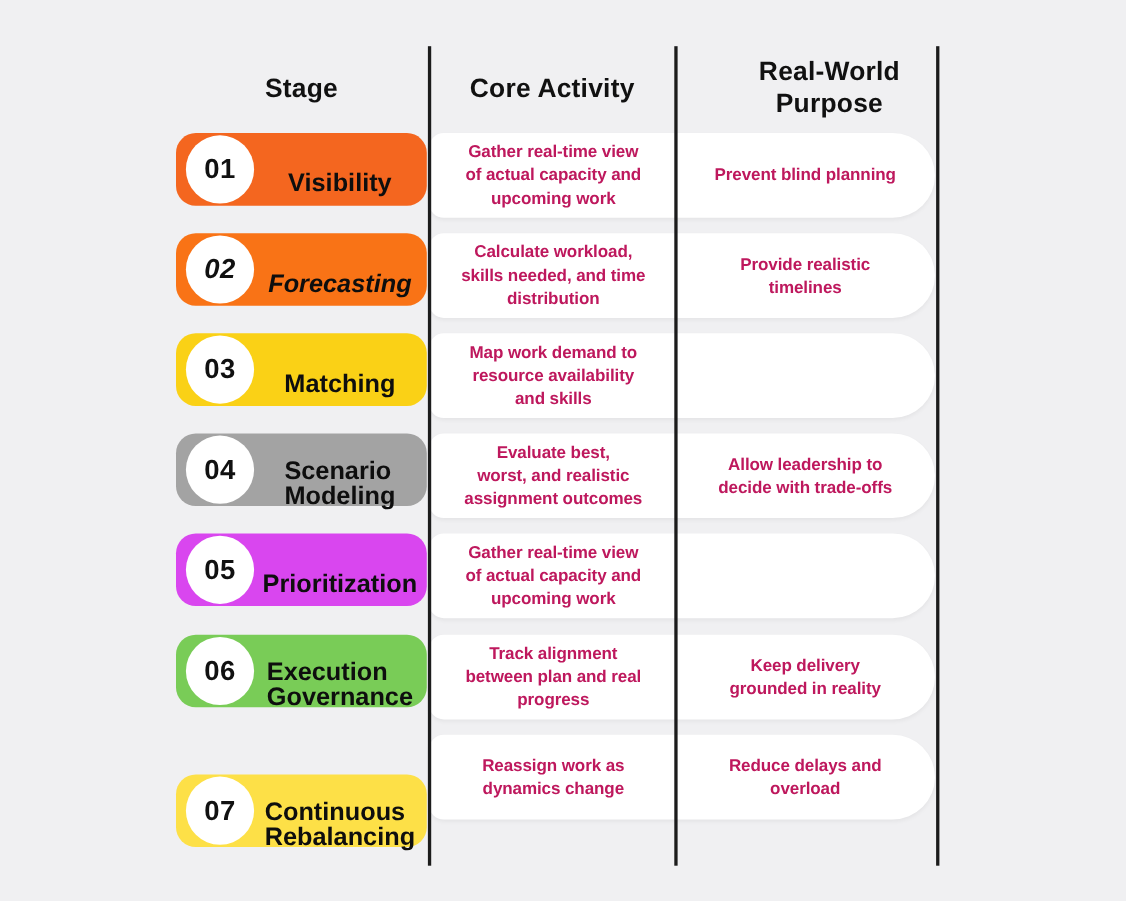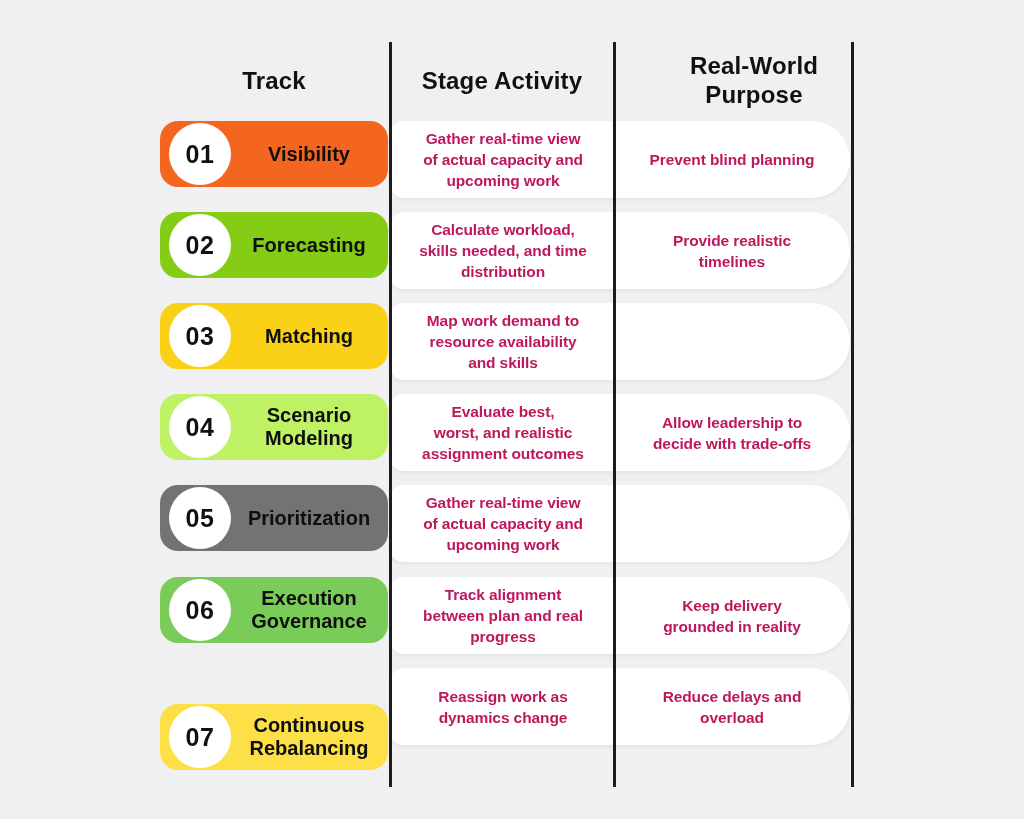--- a/index.html
+++ b/index.html
@@ -85,27 +85,27 @@
   .num {
     font-size: 25px;
     font-weight: 600;
     letter-spacing: 0.5px;
     color: #111;
   }
   .stage-label {
     position: absolute;
     left: 74px;
     right: 4px;
-    top: 0;
+    top: 12px;
     height: 100%;
     display: flex;
     align-items: center;
     justify-content: center;
-    text-align: center;
-    font-size: 20px;
+    text-align: left;
+    font-size: 23px;
     font-weight: 800;
     line-height: 23px;
     color: #0E0E0E;
     white-space: pre-line;
   }
   .pill {
     position: absolute;
     left: 390px;
     top: 0;
     width: 460px;
@@ -135,22 +135,22 @@
 </style>
 </head>
 <body>
 
 <div class="canvas">
 
   <div class="vline l1"></div>
   <div class="vline l2"></div>
   <div class="vline l3"></div>
 
-  <div class="header h-stage">Track</div>
-  <div class="header h-activity">Stage Activity</div>
+  <div class="header h-stage">Stage</div>
+  <div class="header h-activity">Core Activity</div>
   <div class="header h-purpose">Real-World
 Purpose</div>
 
   <div class="row" style="top:121px">
     <div class="pill">
       <div class="cell-text cell-activity">Gather real-time view
 of actual capacity and
 upcoming work</div>
       <div class="cell-text cell-purpose">Prevent blind planning</div>
     </div>
@@ -163,21 +163,21 @@
   </div>
 
   <div class="row" style="top:212px">
     <div class="pill">
       <div class="cell-text cell-activity">Calculate workload,
 skills needed, and time
 distribution</div>
       <div class="cell-text cell-purpose">Provide realistic
 timelines</div>
     </div>
-    <div class="badge" style="background-color: #84cc16;">
+    <div class="badge" style="background-color: #f97316; font-style: italic;">
       <div class="circle">
         <span class="num">02</span>
       </div>
       <div class="stage-label">Forecasting</div>
     </div>
   </div>
 
   <div class="row" style="top:303px">
     <div class="pill">
       <div class="cell-text cell-activity">Map work demand to
@@ -193,36 +193,36 @@
   </div>
 
   <div class="row" style="top:394px">
     <div class="pill">
       <div class="cell-text cell-activity">Evaluate best,
 worst, and realistic
 assignment outcomes</div>
       <div class="cell-text cell-purpose">Allow leadership to
 decide with trade-offs</div>
     </div>
-    <div class="badge" style="background-color: #bef264; text-decoration: underline;">
+    <div class="badge" style="background-color: #a3a3a3; text-decoration: underline;">
       <div class="circle">
         <span class="num">04</span>
       </div>
       <div class="stage-label">Scenario
 Modeling</div>
     </div>
   </div>
 
   <div class="row" style="top:485px">
     <div class="pill">
       <div class="cell-text cell-activity">Gather real-time view
 of actual capacity and
 upcoming work</div>
     </div>
-    <div class="badge" style="background-color: #737373;">
+    <div class="badge" style="background-color: #d946ef;">
       <div class="circle">
         <span class="num">05</span>
       </div>
       <div class="stage-label">Prioritization</div>
     </div>
   </div>
 
   <div class="row" style="top:577px">
     <div class="pill">
       <div class="cell-text cell-activity">Track alignment

